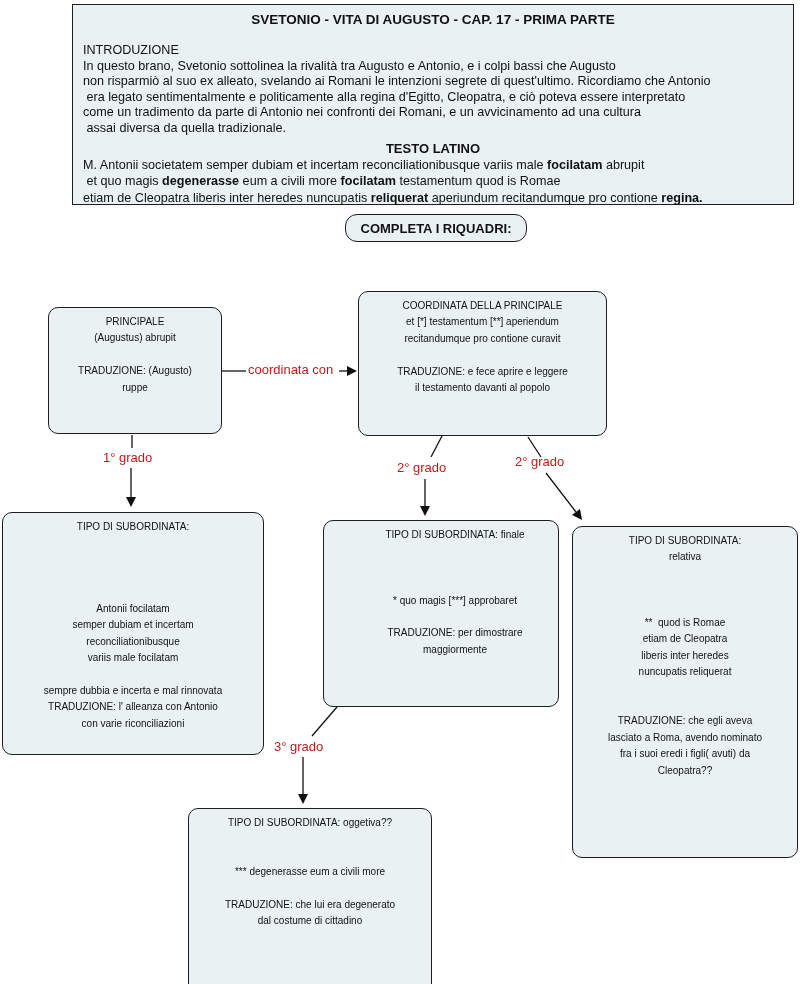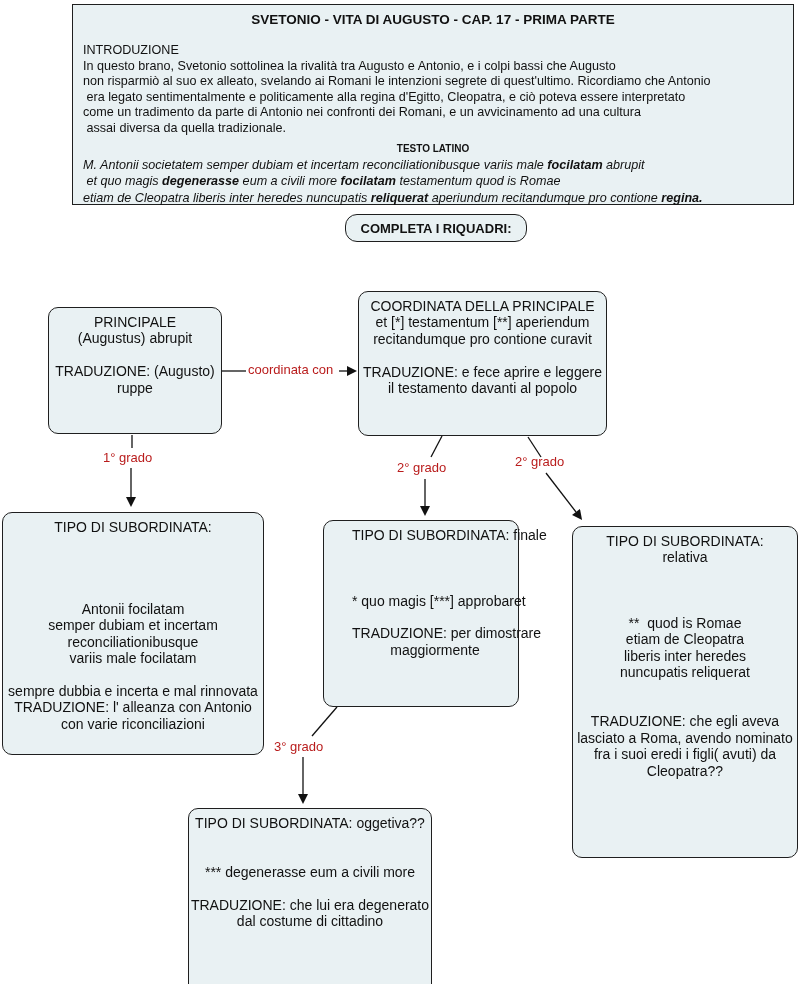--- a/index.html
+++ b/index.html
@@ -8,31 +8,31 @@
     font-family:"Liberation Sans",sans-serif;color:#111111;overflow:hidden;
   }
   .box{
     position:absolute;background:#e9f1f3;border:1.5px solid #1f1f1f;
     border-radius:10px;box-sizing:border-box;
   }
   
   .header-box{border-radius:0;padding:7px 10px 4px 10px;}
   .hb-title{text-align:center;font-weight:bold;font-size:13.5px;line-height:16px;margin-bottom:15px;}
   .hline{white-space:pre;font-size:12.6px;line-height:15.5px;}
-  .latin-title{text-align:center;font-weight:bold;font-size:10px;line-height:16px;margin-top:5px;}
-  .latin .hline{font-style:italic;line-height:16.3px;}
+  .latin-title{text-align:center;font-weight:bold;font-size:13px;line-height:16px;margin-top:5px;}
+  .latin .hline{line-height:16.3px;}
   .bold{font-weight:bold;}
   
   .completa{
     border-radius:12px;display:flex;align-items:center;justify-content:center;
     font-weight:bold;font-size:13px;white-space:pre;
   }
   
   .node{padding-top:6px;}
-  .node .tline{white-space:pre;text-align:center;font-size:14px;line-height:16.4px;}
+  .node .tline{white-space:pre;text-align:center;font-size:10px;line-height:16.4px;}
   
   .conn-label{position:absolute;font-size:13px;line-height:14px;white-space:pre;color:#b91c1c;}
   .overlay{position:absolute;left:0;top:0;pointer-events:none;}
 </style>
 </head>
 <body>
 
 <div class="canvas">
 
   <svg class="overlay" width="800" height="984">
@@ -110,21 +110,21 @@
         <div class="tline">semper dubiam et incertam</div>
         <div class="tline">reconciliationibusque</div>
         <div class="tline">variis male focilatam</div>
         <div class="tline">&nbsp;</div>
         <div class="tline">sempre dubbia e incerta e mal rinnovata</div>
         <div class="tline">TRADUZIONE: l' alleanza con Antonio</div>
         <div class="tline">con varie riconciliazioni</div>
       </div>
   </div>
 
-  <div class="box node" style="left:323px;top:520px;width:196px;height:187px;padding-left:28px;">
+  <div class="box node" style="left:323px;top:520px;width:236px;height:187px;padding-left:28px;">
     <div>
         <div class="tline">TIPO DI SUBORDINATA: finale</div>
         <div class="tline">&nbsp;</div>
         <div class="tline">&nbsp;</div>
         <div class="tline">&nbsp;</div>
         <div class="tline">* quo magis [***] approbaret</div>
         <div class="tline">&nbsp;</div>
         <div class="tline">TRADUZIONE: per dimostrare</div>
         <div class="tline">maggiormente</div>
       </div>

